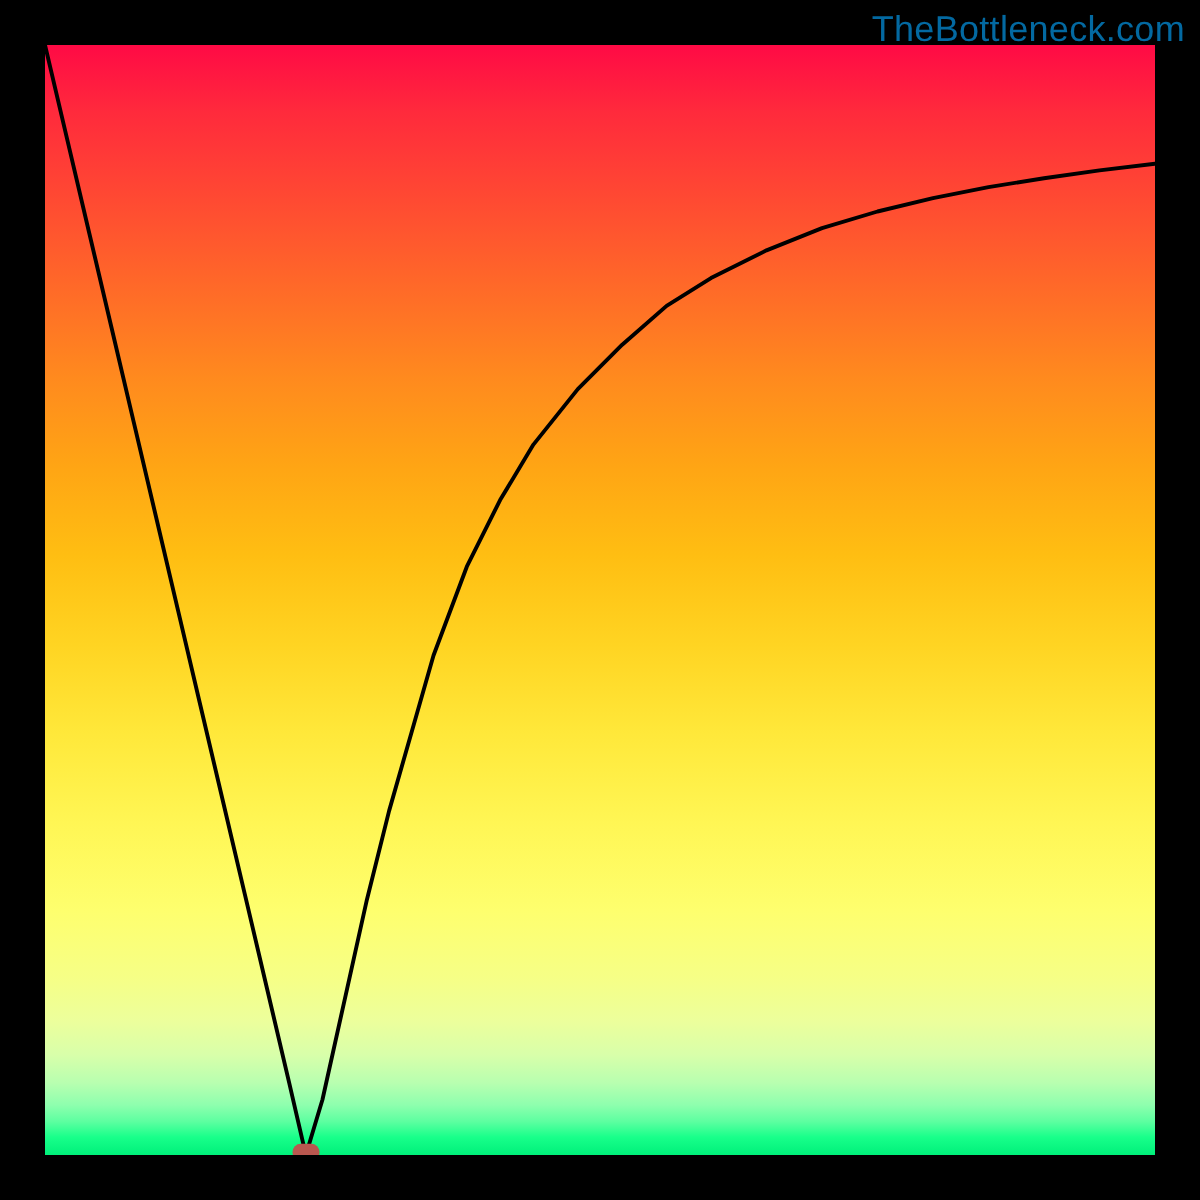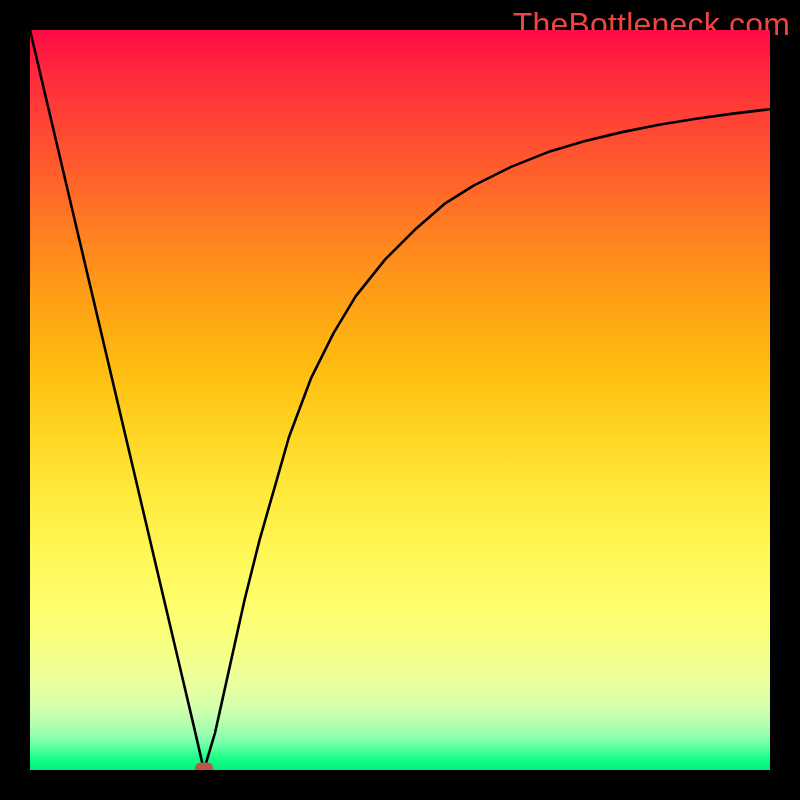--- a/index.html
+++ b/index.html
@@ -60,22 +60,22 @@
     width: 18px;
     height: 11px;
     border-radius: 6px;
     background: #b9574f;
     transform: translate(-50%, -50%);
   }
   .watermark {
     position: absolute;
     top: 6px;
     right: 10px;
-    color: #ef4444;
-    font-size: 32px;
+    color: #0369a1;
+    font-size: 24px;
     font-weight: 500;
     letter-spacing: 0.2px;
     user-select: none;
   }
 </style>
 </head>
 <body>
 
 <div class="frame">
   <div class="watermark">TheBottleneck.com</div>

